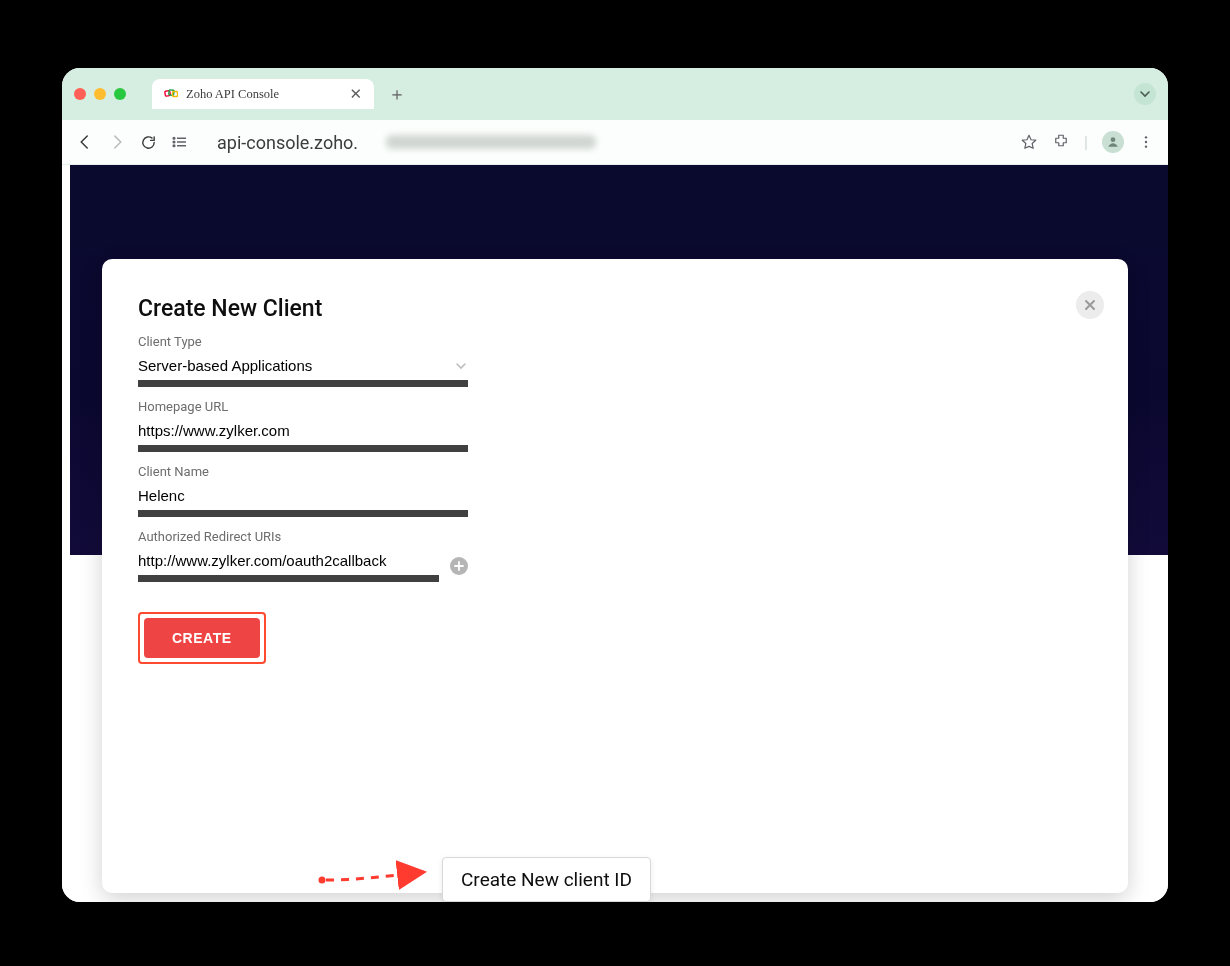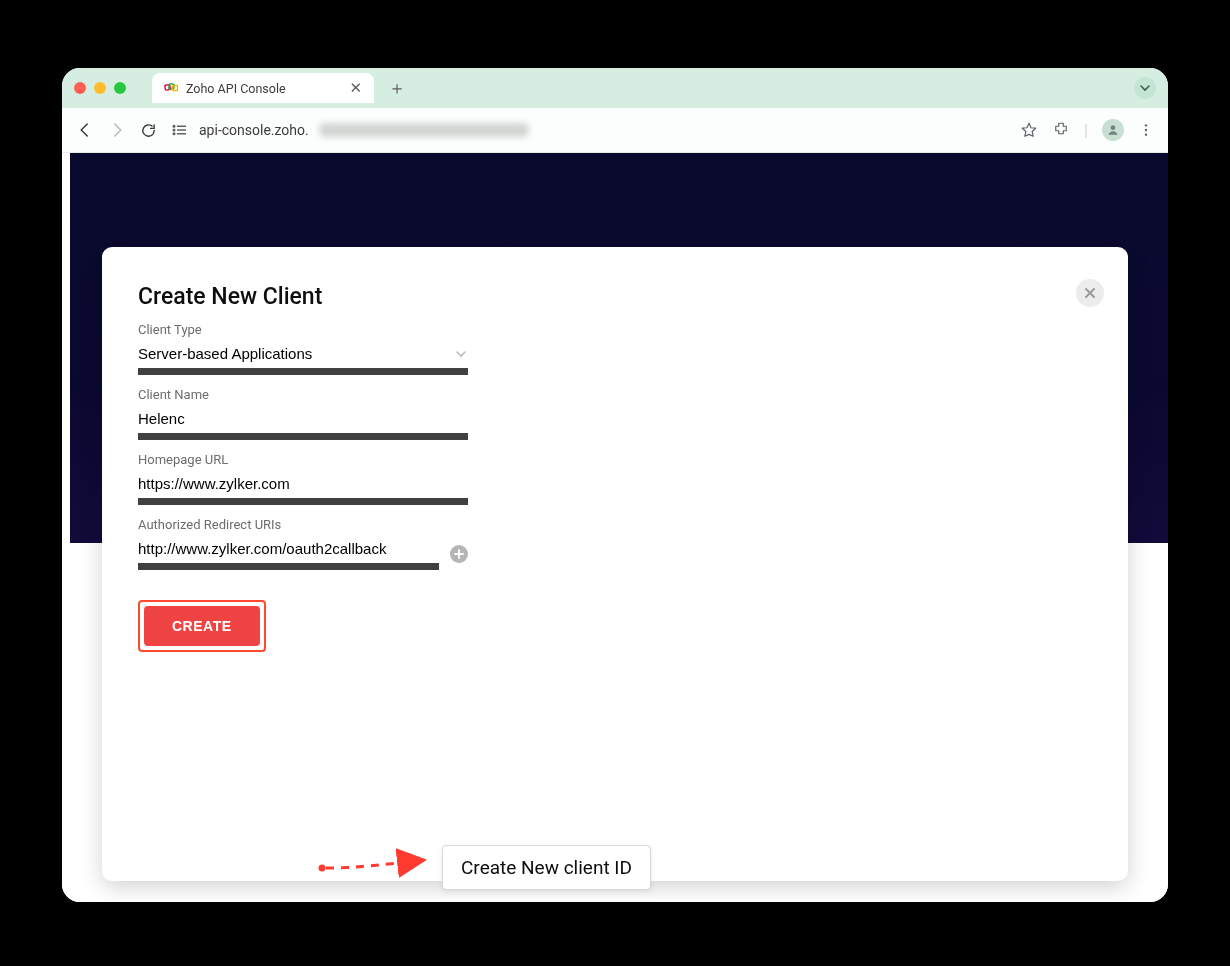--- a/index.html
+++ b/index.html
@@ -1,31 +1,31 @@
 <!DOCTYPE html>
 <html><head>
 <meta charset="utf-8">
 <style>
   html,body{margin:0;padding:0;background:#000;font-family:-apple-system,BlinkMacSystemFont,"Segoe UI",Roboto,Arial,sans-serif;}
   .outer{width:1230px;height:966px;position:relative;}
   .drop{position:absolute;left:34px;top:20px;right:34px;bottom:20px;border-radius:32px;background:rgba(0,0,0,.7);}
   .browser{position:absolute;left:62px;top:68px;width:1106px;height:834px;border-radius:18px;overflow:hidden;background:#fff;box-shadow:0 8px 40px rgba(0,0,0,.5);}
 
   
-  .chrome-top{height:40px;background:#d6eee1;display:flex;align-items:center;padding:0 12px;}
+  .chrome-top{height:52px;background:#d6eee1;display:flex;align-items:center;padding:0 12px;font-family:Liberation Serif, serif;}
   .win-dot{width:12px;height:12px;border-radius:50%;margin-right:8px;}
   .tab{display:flex;align-items:center;background:#fff;height:30px;border-radius:8px 8px 0 0;padding:0 12px;margin-left:18px;min-width:198px;font-size:12.5px;color:#3c3c3c;}
   .tab .zoho-favicon{margin-right:8px;}
   .tab-close{margin-left:auto;color:#5e5e5e;font-size:15px;line-height:1;}
   .newtab{margin-left:14px;color:#5e5e5e;font-size:18px;}
   .chrome-min{margin-left:auto;width:22px;height:22px;border-radius:50%;background:#c4e5d3;color:#4a5a51;display:flex;align-items:center;justify-content:center;}
 
   .addr{height:44px;background:#fbfefc;border-bottom:1px solid #e6efe9;display:flex;align-items:center;padding:0 14px;gap:14px;}
   .nav-ico{color:#5f6368;display:flex;}
-  .addr-field{flex:1;display:flex;align-items:center;gap:10px;font-size:14px;color:#3c3c3c;}
+  .addr-field{flex:1;display:flex;align-items:center;gap:28px;font-size:18px;color:#3c3c3c;}
   .site-chip{display:flex;align-items:center;gap:6px;color:#5f6368;}
   .blur-tail{display:inline-block;width:210px;height:14px;background:#d0d5d2;border-radius:6px;filter:blur(3px);}
   .addr-right{display:flex;align-items:center;gap:14px;color:#5f6368;}
   .prof-dot{width:22px;height:22px;border-radius:50%;background:#c9dfd3;display:flex;align-items:center;justify-content:center;}
 
   
   .page{position:relative;height:750px;padding-left:8px;}
   .hero{height:390px;background:linear-gradient(180deg,#0a0a2e,#0b0830 60%,#120b3a);}
   .page-lower{position:absolute;left:0;right:0;top:390px;bottom:0;background:#fff;}
   .topbar{display:flex;align-items:center;padding:22px 40px 0;}
@@ -188,27 +188,27 @@
             <input class="field-input" readonly="" value="Server-based Applications" style="">
             <span class="chev">
               <svg width="14" height="14" viewBox="0 0 14 14">
                   <path d="M3 5l4 4 4-4" fill="none" stroke="#bdbdbd" stroke-width="1.6" stroke-linecap="round"></path>
                 </svg>
             </span>
           </div>
         </div>
 
         <div class="field">
+          <div class="field-label">Homepage URL</div>
+          <input class="field-input" value="https://www.zylker.com" style="">
+        </div>
+
+        <div class="field">
           <div class="field-label">Client Name</div>
           <input class="field-input" value="Helenc" style="">
-        </div>
-
-        <div class="field">
-          <div class="field-label">Homepage URL</div>
-          <input class="field-input" value="https://www.zylker.com" style="">
         </div>
 
         <div class="field">
           <div class="field-label">Authorized Redirect URIs</div>
           <div class="field-row">
             <input class="field-input" value="http://www.zylker.com/oauth2callback" style="">
             <span class="add-circle">
               <svg width="10" height="10" viewBox="0 0 10 10">
                   <path d="M5 1v8M1 5h8" stroke="#fff" stroke-width="1.8" stroke-linecap="round"></path>
                 </svg>

